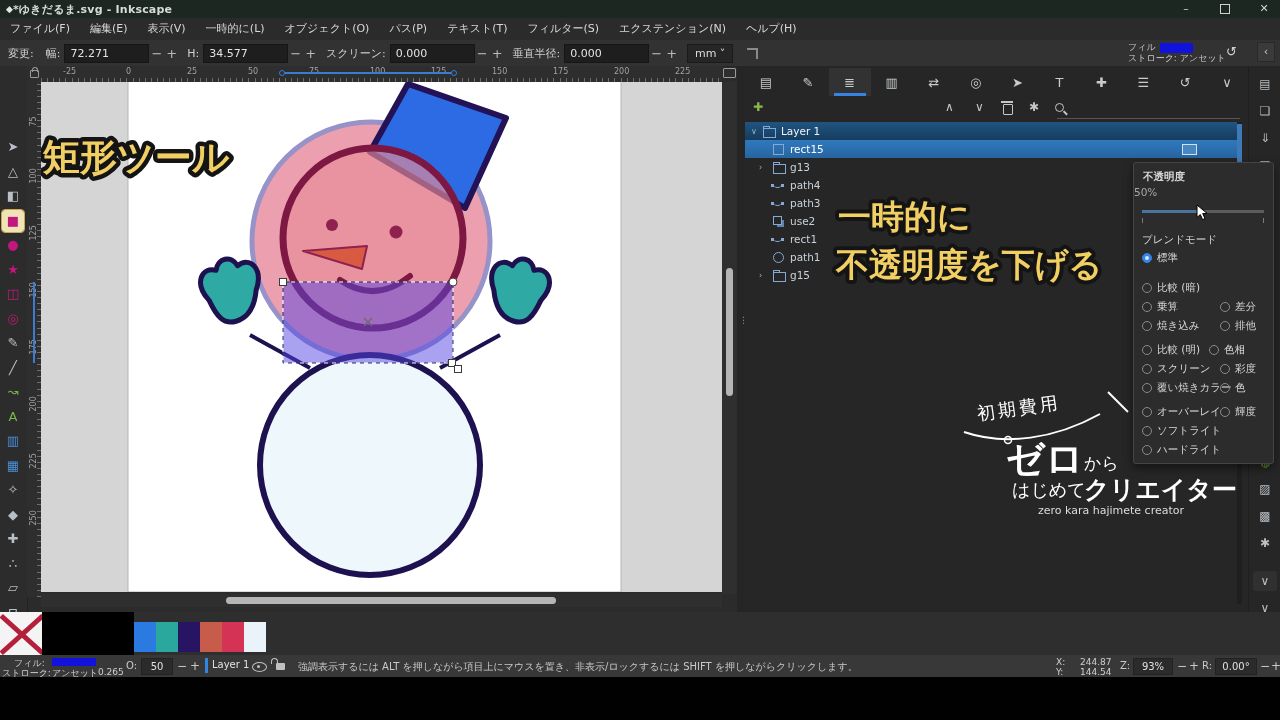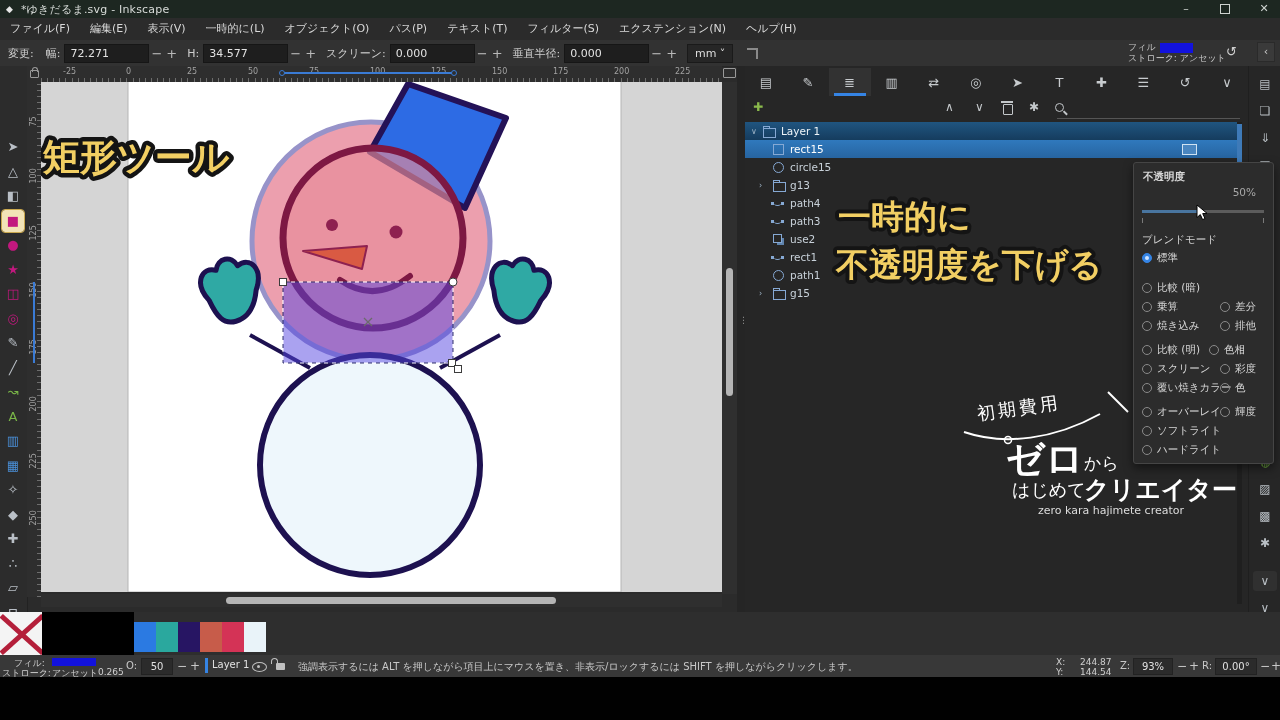--- a/index.html
+++ b/index.html
@@ -3,21 +3,21 @@
 <meta charset="utf-8">
 <style>
   html,body{margin:0;padding:0;background:#000;}
   #root{position:relative;width:1280px;height:720px;overflow:hidden;background:#2b2b2b;
         font-family:"DejaVu Sans","Liberation Sans",sans-serif;-webkit-font-smoothing:antialiased;}
   .ab{position:absolute;}
   .nosel{user-select:none;}
   
   .titlebar{left:0;top:0;width:1280px;height:18px;background:#1d2721;color:#d8dcd9;font-size:11px;display:flex;align-items:center;}
   .tb-logo{margin-left:6px;color:#e8e8e8;font-size:9px;}
-  .tb-title{margin-left:8px;letter-spacing:.2px;}
+  .tb-title{letter-spacing:.2px;font-weight:bold;}
   .winbtn{position:absolute;top:0;height:18px;width:38px;text-align:center;line-height:17px;color:#cfd3d0;font-size:11px;}
   .maxglyph{display:inline-block;width:8px;height:8px;border:1px solid #cfd3d0;vertical-align:middle;}
   
   .menubar{left:0;top:18px;width:1280px;height:22px;background:#2b2b2b;display:flex;align-items:center;color:#d9d9d9;font-size:11px;}
   .menubar span{padding:0 10px;line-height:22px;}
   
   .toolopts{left:0;top:40px;width:1280px;height:26px;background:#323232;display:flex;align-items:center;color:#cfcfcf;font-size:11px;border-bottom:1px solid #262626;}
   .toolopts .lbl{margin:0 4px 0 8px;}
   .valbox{width:78px;height:17px;background:#1e1e1e;border:1px solid #161616;color:#e2e2e2;line-height:17px;padding-left:5px;}
   .spin{color:#b9b9b9;font-size:13px;margin:0 2px;}
@@ -86,21 +86,21 @@
   .editind{position:absolute;right:40px;top:4px;width:13px;height:9px;border:1px solid #cfe2f2;background:#4a86c0;}
   .listsb{position:absolute;left:492px;top:56px;width:5px;height:482px;background:#1f1f1f;}
   .listsb .th{position:absolute;left:0;top:2px;width:5px;height:110px;background:#3e7ab8;}
   
   .commands{left:1248px;top:66px;width:32px;height:554px;background:#262626;border-left:1px solid #1f1f1f;}
   .cmd{position:absolute;left:0;width:32px;height:20px;text-align:center;color:#b9bfc4;font-size:12px;line-height:20px;}
   .cmd.grn{color:#6fae3f;}
   
   .popup{left:1133px;top:162px;width:139px;height:300px;background:#2c2c2c;border:1px solid #454545;border-radius:3px;box-shadow:0 4px 10px rgba(0,0,0,.5);z-index:40;font-size:10.5px;color:#d8d8d8;}
   .popup .t{position:absolute;left:9px;top:7px;font-weight:bold;}
-  .popup .pct{position:absolute;left:0;width:122px;top:23px;text-align:right;color:#a8a8a8;}
+  .popup .pct{position:absolute;left:0;width:122px;top:23px;text-align:left;color:#a8a8a8;}
   .sl-track{position:absolute;left:8px;top:47px;width:122px;height:3px;background:#5c5c5c;}
   .sl-fill{position:absolute;left:8px;top:47px;width:61px;height:3px;background:#49759f;}
   .sl-tick{position:absolute;top:55px;width:1px;height:5px;background:#7a7a7a;}
   .popup .bl{position:absolute;left:8px;top:70px;}
   .ritem{position:absolute;height:14px;display:flex;align-items:center;}
   .rdot{width:10px;height:10px;border:1.2px solid #8a8a8a;border-radius:50%;margin-right:5px;box-sizing:border-box;flex:none;}
   .ritem.on .rdot{background:#3584e4;border-color:#3584e4;box-shadow:inset 0 0 0 2.5px #2c2c2c00;}
   .ritem.on .rdot:after{content:"";display:block;width:4px;height:4px;margin:2px;border-radius:50%;background:#cfe4ff;}
   .cursorA{position:absolute;left:62px;top:41px;z-index:5;}
   
@@ -380,24 +380,20 @@
     <div class="rows">
       <div class="lrow sel0">
         <span class="chev" style="left:6px;top:1px">∨</span>
         <span class="ic ic-folder" style="left:18px"></span>
         <span class="rlabel" style="left:36px">Layer 1</span>
       </div>
       <div class="lrow sel1">
         <span class="ic ic-rect" style="left:28px"></span>
         <span class="rlabel" style="left:45px">rect15</span>
         <span class="editind"></span>
-      </div>
-      <div class="lrow">
-        <span class="ic ic-circle" style="left:28px"></span>
-        <span class="rlabel" style="left:45px">circle15</span>
       </div>
       <div class="lrow">
         <span class="chev" style="left:14px;top:1px">›</span>
         <span class="ic ic-folder" style="left:28px"></span>
         <span class="rlabel" style="left:45px">g13</span>
       </div>
       <div class="lrow">
         <span class="ic ic-path" style="left:28px"></span>
         <span class="rlabel" style="left:45px">path4</span>
       </div>

